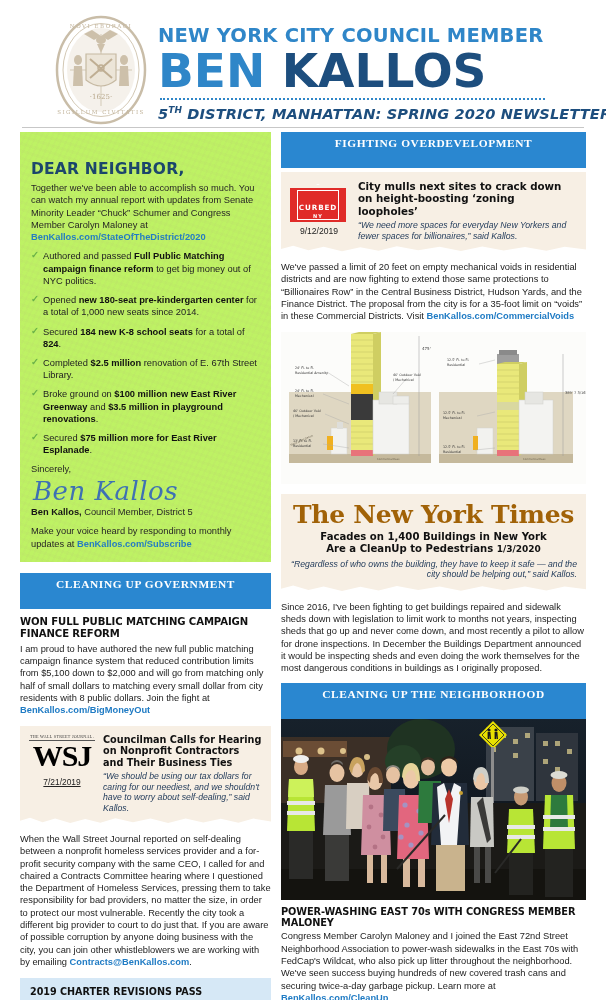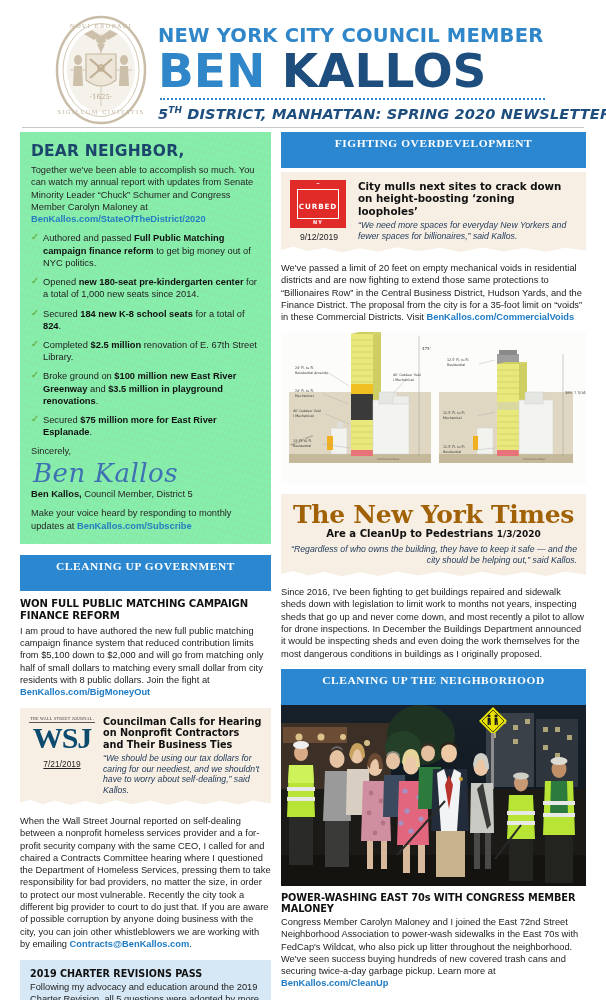--- a/index.html
+++ b/index.html
@@ -78,22 +78,22 @@
     display: flex;
     gap: 10px;
     padding: 0 20px;
     height: 862px;
   }
   .col-left { width: 251px; flex-shrink: 0; }
   .col-right { width: 305px; flex-shrink: 0; }
 
   
   .letter-box {
-    background: #86efac;
-    padding: 10px 11px 12px 11px;
+    background: #bef264;
+    padding: 28px 11px 12px 11px;
     position: relative;
   }
   .letter-box:before {
     content: "";
     position: absolute; inset: 0;
     background:
       repeating-linear-gradient(115deg, rgba(180,160,130,.05) 0 2px, transparent 2px 5px),
       repeating-linear-gradient(17deg, rgba(170,150,120,.045) 0 3px, transparent 3px 7px);
     pointer-events: none;
   }
@@ -192,21 +192,21 @@
     color: #333;
     border-bottom: 0.5px solid #555;
     padding-bottom: 1px;
   }
   .wsj-mark {
     font-family: "Liberation Serif", serif;
     font-weight: bold;
     font-size: 30px;
     line-height: 30px;
     letter-spacing: -1px;
-    color: #0c4a6e;
+    color: #000000;
   }
   .wsj-date { font-size: 8.4px; color: #222; margin-top: 6px; text-decoration: underline; }
   .clip-body { flex: 1; }
   .clip-head {
     font-family: "DejaVu Sans", sans-serif;
     font-weight: bold;
     font-size: 9.7px;
     line-height: 11.6px;
     color: #111;
   }
@@ -230,23 +230,24 @@
     font-size: 9.6px;
     color: #111;
     margin-bottom: 2px;
   }
 
   
   .curbed-clip { display: flex; gap: 10px; }
   .curbed-logo-wrap { width: 58px; flex-shrink: 0; text-align: center; }
   .curbed-box {
     background: #e02b28;
-    width: 56px; height: 48px;
+    width: 56px; height: 34px;
     display: flex; align-items: center; justify-content: center;
     position: relative;
+    margin-top: 8px;
   }
   .curbed-inner {
     width: 42px; height: 30px;
     border: 1.3px solid #fff;
     position: relative;
     display: flex; align-items: flex-end; justify-content: center;
   }
   .curbed-inner:before {
     content: "";
     position: absolute;
@@ -547,20 +548,21 @@
               <text x="12" y="116">12.5' Fl. to Fl.</text>
                 <text x="12" y="121">Residential</text>
             </g>
             <text x="92" y="128" font-family="DejaVu Sans, sans-serif" font-size="2.6" fill="#6b6350">Commercial Base</text>
           </g>
         </svg>
       </div>
 
       <div class="clip nyt-clip" style="margin-top:10px;padding:7px 9px 12px 9px">
         <div class="nyt-mark">The New York Times</div>
+        <div class="nyt-head">Facades on 1,400 Buildings in New York</div>
         <div class="nyt-head" style="margin-top:0"><span>Are a CleanUp to Pedestrians</span>&nbsp;<span class="nyt-date">1/3/2020</span></div>
         <div class="nyt-quote">“Regardless of who owns the building, they have to keep it safe — and the city should be helping out,” said Kallos.</div>
       </div>
 
       <div class="body-text" style="margin-top:9px">Since 2016, I've been fighting to get buildings repaired and sidewalk sheds down with legislation to limit work to months not years, inspecting sheds that go up and never come down, and most recently a pilot to allow for drone inspections. In December the Buildings Department announced it would be inspecting sheds and even doing the work themselves for the most dangerous conditions in buildings as I originally proposed.</div>
 
       <div style="height:9px"></div>
 
       <div class="banner">CLEANING UP THE NEIGHBORHOOD</div>
 

